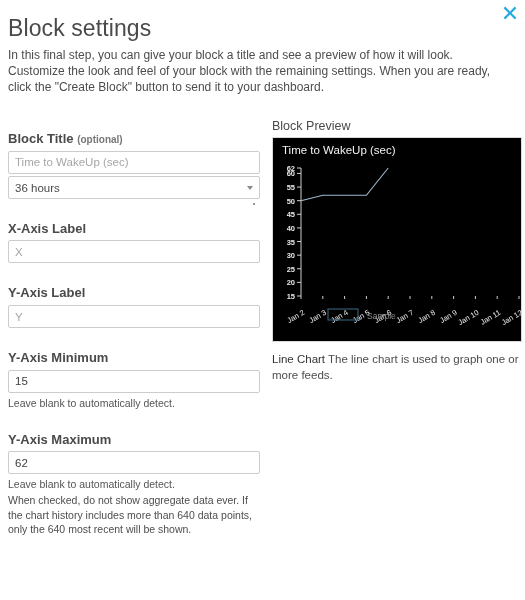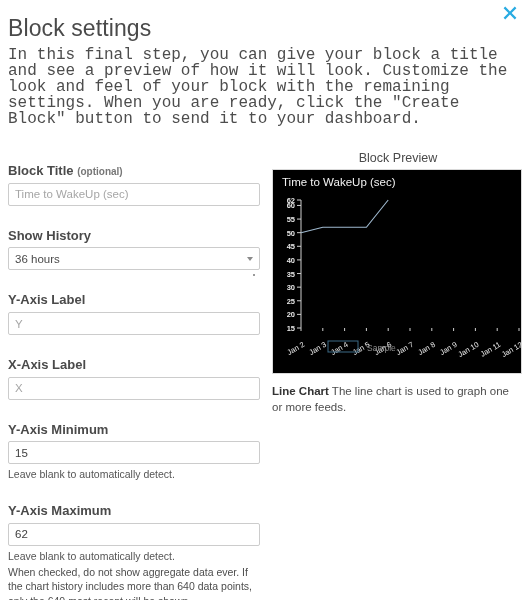--- a/index.html
+++ b/index.html
@@ -25,26 +25,25 @@
   
   .page-title {
     font-size: 23px;
     font-weight: 400;
     color: #4a4a4a;
     letter-spacing: .1px;
     margin: 4px 0 6px 0;
     line-height: 1.1;
   }
   .intro {
-    font-size: 16px;
+    font-size: 12px;
     line-height: 16px;
     color: #4d4d4d;
     margin: 4px 0 14px 0;
     max-width: 500px;
-    font-family: Liberation Mono, monospace;
   }
   .close-icon {
     position: absolute;
     top: 5px;
     right: 7px;
     width: 16px;
     height: 16px;
     cursor: pointer;
     line-height: 0;
   }
@@ -187,21 +186,20 @@
     line-height: 14.5px;
     color: #4d4d4d;
     margin: 0;
     width: 254px;
   }
   
   .preview-label {
     font-size: 12.5px;
     color: #4a4a4a;
     margin: 10px 0 4px 0;
-    text-align: center;
   }
   .chart-panel {
     width: 250px;
     height: 205px;
     background: #000000;
     border: 1px solid #d9d9d9;
     box-sizing: border-box;
     position: relative;
     overflow: hidden;
   }
@@ -214,21 +212,21 @@
     font-family: "Liberation Sans", sans-serif;
   }
   .chart-svg { position: absolute; left: 0; top: 0; }
   .chart-caption {
     font-size: 11.5px;
     line-height: 16px;
     color: #4d4d4d;
     margin: 9px 0 0 0;
     width: 250px;
   }
-  .chart-caption b { font-weight: 700; color: #333; }
+  .chart-caption b { font-weight: 400; color: #333; }
 </style>
 </head>
 <body>
 
 <div class="page">
 
   <div class="close-icon">
     <svg width="16" height="16" viewBox="0 0 16 16" xmlns="http://www.w3.org/2000/svg">
       <path d="M3.2 1.6 L8 6.4 L12.8 1.6 L14.4 3.2 L9.6 8 L14.4 12.8 L12.8 14.4 L8 9.6 L3.2 14.4 L1.6 12.8 L6.4 8 L1.6 3.2 Z" fill="#29abe2"></path>
     </svg>
@@ -243,36 +241,35 @@
 
       <div class="field">
         <div class="field-label">
           <span>Block Title</span>
           <span class="optional">(optional)</span>
         </div>
         <input class="text-input" type="text" placeholder="Time to WakeUp (sec)" style="">
       </div>
 
       <div class="field">
-        <div class="field-label">Show History</div>
         <div class="select-wrap">
           <div class="select-input">36 hours</div>
           <div class="select-caret"></div>
           <div class="select-dot"></div>
         </div>
       </div>
 
       <div class="field">
+        <div class="field-label">X-Axis Label</div>
+        <input class="text-input" type="text" placeholder="X" style="">
+      </div>
+
+      <div class="field">
         <div class="field-label">Y-Axis Label</div>
         <input class="text-input" type="text" placeholder="Y" style="">
-      </div>
-
-      <div class="field">
-        <div class="field-label">X-Axis Label</div>
-        <input class="text-input" type="text" placeholder="X" style="">
       </div>
 
       <div class="field">
         <div class="field-label">Y-Axis Minimum</div>
         <input class="text-input" type="text" value="15" style="">
         <p class="hint">Leave blank to automatically detect.</p>
       </div>
 
       <div class="field">
         <div class="field-label">Y-Axis Maximum</div>

